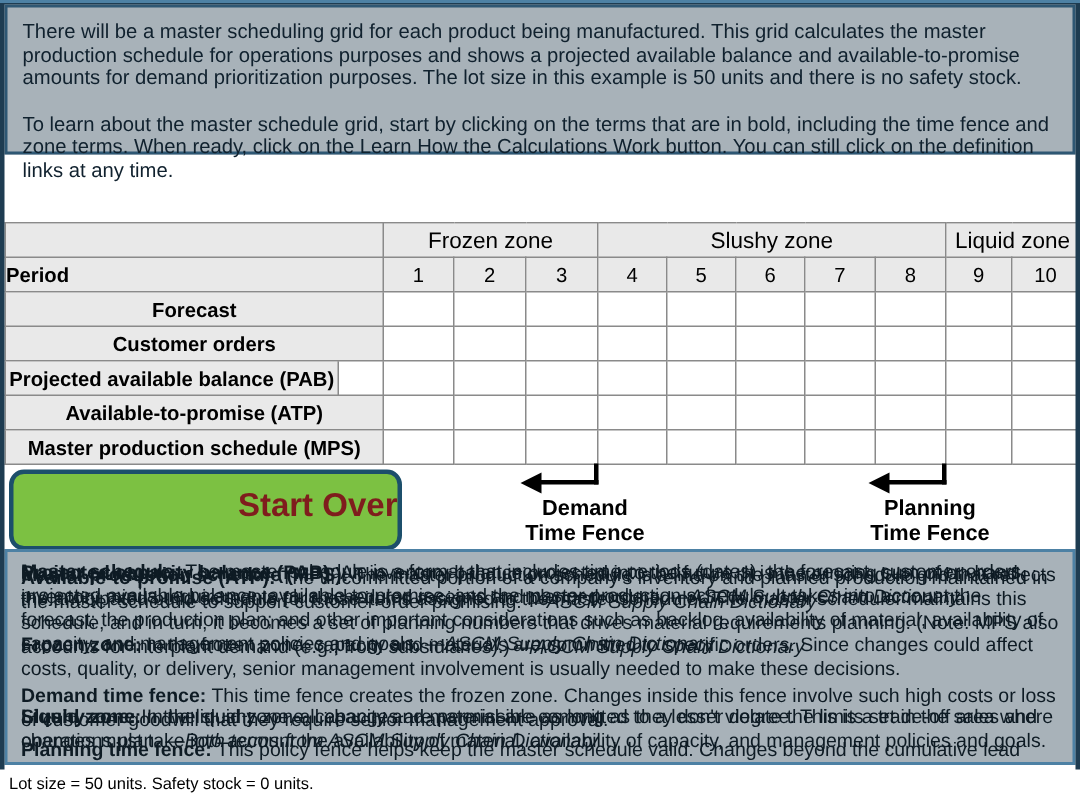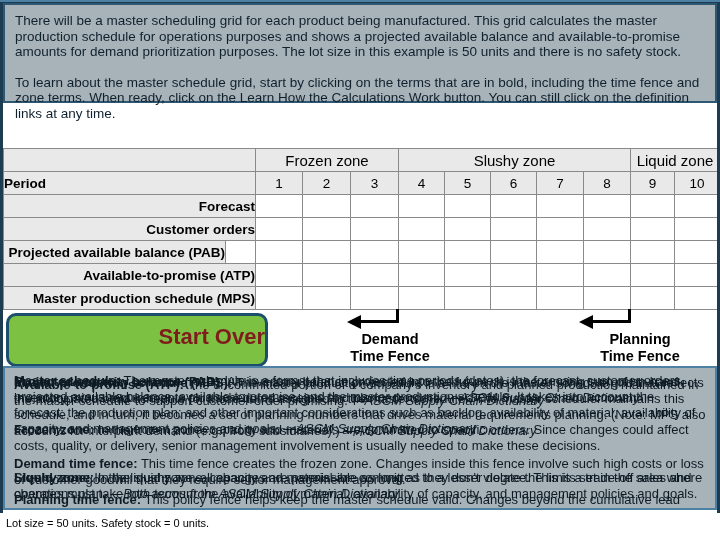--- a/index.html
+++ b/index.html
@@ -14,21 +14,21 @@
   .intro-box{position:absolute;left:3px;top:3px;width:714px;height:100px;box-sizing:border-box;
     background:#a8b2b9;border:2px solid #2e5773;padding:8px 10px;color:#10212e;
     font-size:13.5px;line-height:15.6px;}
   .intro-box p{margin:0;}
   .intro-box p + p{margin-top:15px;}
 
   
   table.msgrid{position:absolute;left:3px;top:148px;border-collapse:collapse;table-layout:fixed;
     font-size:13.5px;color:#000;}
   table.msgrid td{border:1px solid #8a8a8a;height:22px;padding:0;overflow:hidden;white-space:nowrap;}
-  td.lbl{background:#e9e9e9;font-weight:bold;padding-left:6px;text-align:right;}
+  td.lbl{background:#e9e9e9;font-weight:bold;padding-left:6px;text-align:center;}
   td.plain-lbl{background:#e9e9e9;font-weight:bold;padding-left:6px;text-align:left;}
   td.zone{background:#e9e9e9;font-weight:normal;text-align:center;font-size:15px;}
   td.blankhead{background:#e9e9e9;}
   td.num{background:#e9e9e9;text-align:center;}
   td.cell{background:#fff;}
   td.thick{border-left:3px solid #000;}
 
   
   .start-over{position:absolute;left:6px;top:313px;width:256px;height:48px;
     background:#7cc142;border:3px solid #1c4f6b;border-radius:10px;
@@ -38,21 +38,21 @@
   
   .fence-ext{position:absolute;width:3px;background:#000;top:309px;height:14px;}
   .ext1{left:396px;} .ext2{left:628px;}
   .fence-arm{position:absolute;height:3px;background:#000;top:320px;}
   .arm1{left:360px;width:39px;} .arm2{left:592px;width:39px;}
   .fence-head{position:absolute;width:0;height:0;top:315px;
     border-top:7px solid transparent;border-bottom:7px solid transparent;border-right:14px solid #000;}
   .head1{left:347px;} .head2{left:579px;}
   .fence-label{position:absolute;top:331px;width:130px;text-align:center;
     font-weight:bold;font-size:14.5px;line-height:16.5px;color:#000;cursor:pointer;}
-  .flabel1{left:325px;} .flabel2{left:575px;}
+  .flabel1{left:325px;} .flabel2{left:555px;}
 
   
   .defs-box{position:absolute;left:3px;top:366px;width:714px;height:144px;box-sizing:border-box;
     background:#a8b2b9;border:2px solid #4d81a4;overflow:hidden;}
   .def-layer{position:absolute;left:0;right:0;padding:4px 9px 0;color:#0e1b24;
     font-size:13px;line-height:16px;}
   .def-layer .lead{font-weight:bold;}
   .def-layer .attr{font-style:italic;}
   .def-layer:nth-child(1){top:1px;}
   .def-layer:nth-child(2){top:3px;}

